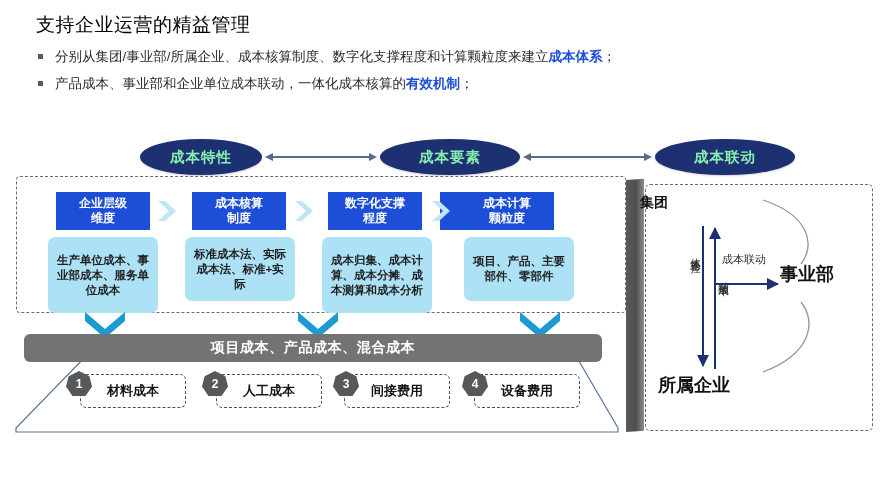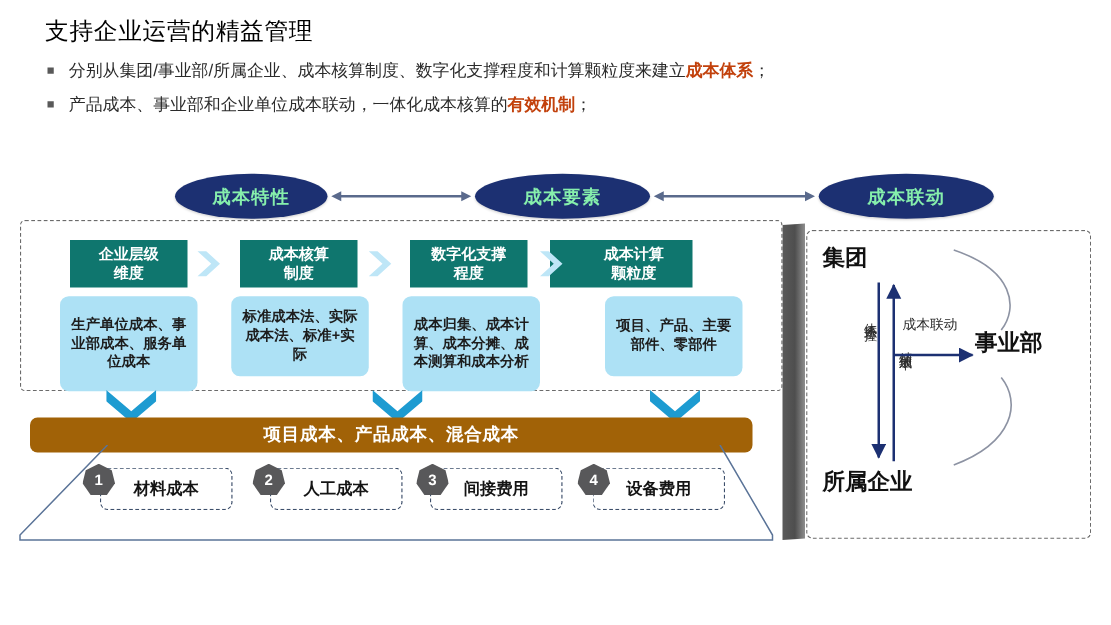--- a/index.html
+++ b/index.html
@@ -9,21 +9,21 @@
   
   .title{position:absolute;left:36px;top:12px;font-size:19px;font-weight:normal;
          color:#000000;letter-spacing:.5px;}
 
   
   .bullets{position:absolute;left:38px;top:48px;width:760px;}
   .bullet{display:flex;align-items:flex-start;margin-bottom:10px;font-size:13.5px;
           color:#2b2b2b;line-height:17px;}
   .bullet .sq{width:5px;height:5px;background:#595959;margin:6px 12px 0 0;flex:none;}
   .bullet .tx{white-space:nowrap;}
-  .hl{color:#c2410c;font-weight:bold;}
+  .hl{color:#1d4ed8;font-weight:bold;}
 
   
   .ellipse{position:absolute;border-radius:50%;background:#1c3072;
            display:flex;align-items:center;justify-content:center;
            color:#86efac;font-size:14.5px;font-weight:bold;letter-spacing:1px;
            box-shadow:0 1px 2px rgba(0,0,0,.18);}
   #ell1{left:140px;top:139px;width:122px;height:36px;}
   #ell2{left:380px;top:139px;width:140px;height:36px;}
   #ell3{left:655px;top:139px;width:140px;height:36px;}
 
@@ -39,44 +39,44 @@
   
   .slab{position:absolute;left:626px;top:180px;width:18px;height:252px;
         background:linear-gradient(90deg,#5a5a5a 0%,#4e4e4e 55%,#8e8e8e 100%);
         transform:skewY(-4deg);transform-origin:top left;}
 
   
   .dashbox{position:absolute;left:16px;top:176px;width:608px;height:135px;
            border:1.6px dashed #6b6b6b;border-radius:4px;background:#ffffff;}
 
   
-  .colhead{position:absolute;top:192px;width:94px;height:38px;background:#0f766e;
+  .colhead{position:absolute;top:192px;width:94px;height:38px;background:#1d4ed8;
            display:flex;flex-direction:column;align-items:center;justify-content:center;
            color:#fff;font-size:12px;font-weight:bold;line-height:15px;text-align:center;}
   #ch1{left:56px;} #ch2{left:192px;} #ch3{left:328px;} #ch4{left:440px;padding-left:20px;}
 
   
   .chev{position:absolute;top:200px;width:22px;height:22px;}
   #cv1{left:156px;} #cv2{left:293px;} #cv3{left:430px;}
 
   
   .colbody{position:absolute;top:237px;width:110px;min-height:60px;background:#ADE1F5;
            border-radius:7px;display:flex;align-items:center;justify-content:center;
            padding:5px 6px;box-sizing:border-box;color:#1d1d1d;font-size:11.5px;
            font-weight:bold;line-height:15px;text-align:center;}
   #cb1{left:48px;height:76px;} #cb2{left:185px;height:64px;}
-  #cb3{left:322px;height:76px;} #cb4{left:484px;height:64px;}
+  #cb3{left:322px;height:76px;} #cb4{left:464px;height:64px;}
 
   
   .dchev{position:absolute;top:312px;width:40px;height:26px;}
   #da1{left:85px;} #da2{left:298px;} #da3{left:520px;}
 
   
   .graybar{position:absolute;left:24px;top:334px;width:578px;height:28px;
-           background:#a16207;border-radius:6px;display:flex;align-items:center;
+           background:#737373;border-radius:6px;display:flex;align-items:center;
            justify-content:center;color:#ffffff;font-size:14px;font-weight:bold;
            letter-spacing:.6px;}
 
   
   .persp{position:absolute;left:14px;top:356px;width:616px;height:78px;pointer-events:none;}
 
   
   .numbox{position:absolute;top:374px;width:104px;height:32px;border:1.8px dashed #3d4f6b;
           border-radius:6px;background:#ffffff;display:flex;align-items:center;
           justify-content:center;color:#141414;font-size:13px;font-weight:bold;}
@@ -84,21 +84,21 @@
   .badge{position:absolute;top:371px;width:26px;height:26px;background:#58585a;
          clip-path:polygon(50% 0%,90% 20%,100% 60%,75% 96%,25% 96%,0% 60%,10% 20%);
          display:flex;align-items:center;justify-content:center;color:#fff;
          font-size:12px;font-weight:bold;z-index:3;}
   #bd1{left:66px;} #bd2{left:202px;} #bd3{left:333px;} #bd4{left:462px;}
 
   
   .rpanel{position:absolute;left:645px;top:184px;width:226px;height:245px;
           border:1.7px dashed #6b6b6b;border-radius:5px;background:#ffffff;}
   .rlabel{position:absolute;font-weight:bold;color:#111;}
-  #rl-group{left:658px;top:194px;font-size:18px;}
+  #rl-group{left:640px;top:194px;font-size:14px;}
   #rl-sub{left:658px;top:373px;font-size:18px;}
   #rl-div{left:780px;top:262px;font-size:18px;}
   .vtext{position:absolute;writing-mode:vertical-rl;text-orientation:upright;
          font-size:10.5px;color:#2b2b2b;letter-spacing:1.5px;line-height:12px;}
   #vt-ctl{left:690px;top:250px;}
   #vt-cost{left:718px;top:273px;}
   #hl-link{position:absolute;left:722px;top:252px;font-size:11px;color:#2b2b2b;}
 </style>
 </head>
 <body>

